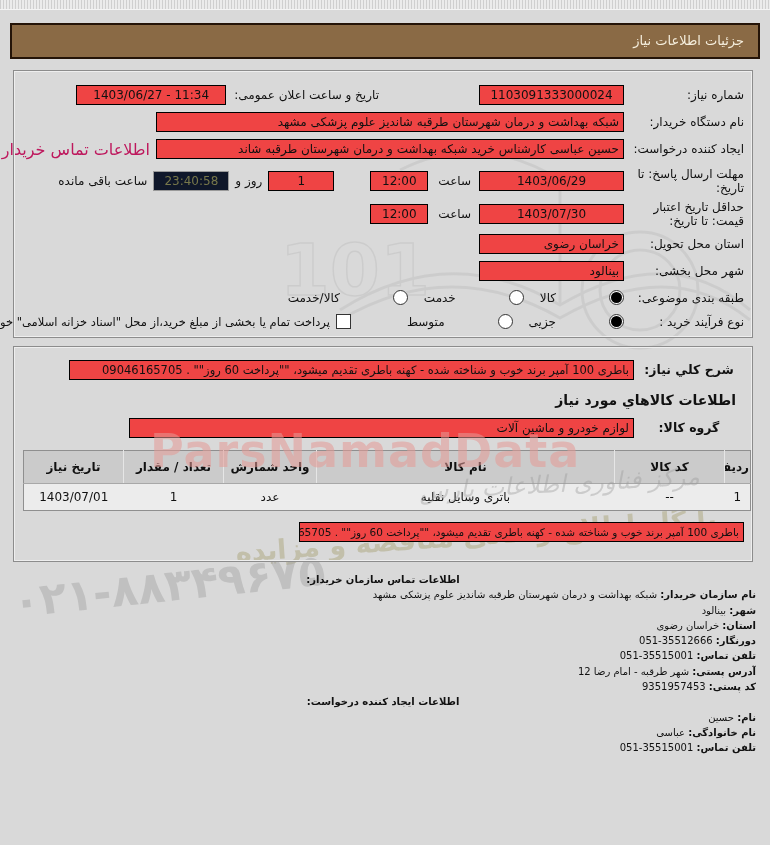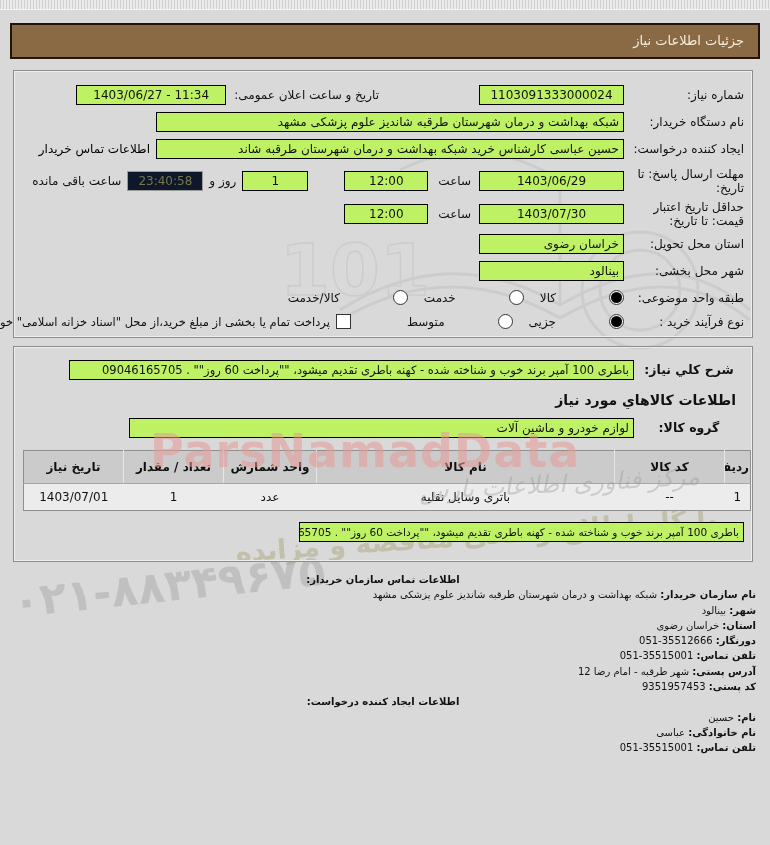--- a/index.html
+++ b/index.html
@@ -26,33 +26,33 @@
     box-sizing:border-box; z-index:1;
   }
   .panel1{ top:70px; height:268px; }
   .panel2{ top:346px; height:216px; }
   .row{ display:flex; align-items:center; margin:0 8px 7px 6px; position:relative; z-index:2;}
   .lblcol{ width:120px; flex-shrink:0; font-size:12px; line-height:14px; }
   .lblcol.two{ padding-top:1px; }
   .inline-lbl{ font-size:12px; white-space:nowrap; }
   .bold{ font-weight:bold;text-align:center; }
   .box{
-    background:#bef264; border:1px solid #000; height:20px; line-height:19px;
+    background:#ef4444; border:1px solid #000; height:20px; line-height:19px;
     font-size:12px; padding:0 4px; box-sizing:border-box;
     overflow:hidden; white-space:nowrap; flex-shrink:0;
   }
   .center{ text-align:center; }
   .ltr{ direction:ltr; }
-  .w145{width:145px}.w150{width:150px}.w468{width:468px}.w72{width:84px}
+  .w145{width:145px}.w150{width:150px}.w468{width:468px}.w72{width:58px}
   .w66{width:66px}.w76{width:76px}.w565{width:565px}.w505{width:505px}.w445{width:445px}
   .mr8{margin-right:8px}.mr10{margin-right:10px}
   .mr6{margin-right:6px}.mr36{margin-right:36px}.mr40{margin-right:40px}
   .sp-announce{margin-right:100px}
   .timer{ background:#0f172a; border:1px solid #9a9a9a; color:#77774a; }
-  .link{ color:#000000; font-size:12px; white-space:nowrap; margin-right:6px; cursor:pointer;}
+  .link{ color:#be185d; font-size:16px; white-space:nowrap; margin-right:6px; cursor:pointer;}
   .radio-item{ display:flex; align-items:center; margin-left:16px;gap:48px; }
   .radio{
     width:13px; height:13px; border:1px solid #333; border-radius:50%;
     background:#fff; display:inline-block; position:relative; flex-shrink:0; margin-left:5px;
   }
   .radio.sel::after{ content:""; position:absolute; left:1px; top:1px; right:1px; bottom:1px;
     background:#000; border-radius:50%; }
   .checkbox{ width:13px; height:13px; border:1px solid #333; background:#fff;
     display:inline-block; flex-shrink:0; margin-left:6px; }
   .opt-lbl{ font-size:12px; white-space:nowrap; }
@@ -165,21 +165,21 @@
       <div class="lblcol">استان محل تحویل:</div>
       <div class="box w145">خراسان رضوی</div>
     </div>
 
     <div class="row" style="margin-bottom:9px;">
       <div class="lblcol">شهر محل بخشی:</div>
       <div class="box w145">بینالود</div>
     </div>
 
     <div class="row" style="margin-bottom:9px;">
-      <div class="lblcol">طبقه واحد موضوعی:</div>
+      <div class="lblcol">طبقه بندی موضوعی:</div>
       <span class="radio-item">
         <span class="radio sel"></span>
         <span class="opt-lbl">کالا</span>
       </span>
       <span class="radio-item">
         <span class="radio"></span>
         <span class="opt-lbl">خدمت</span>
       </span>
       <span class="radio-item">
         <span class="radio"></span>

